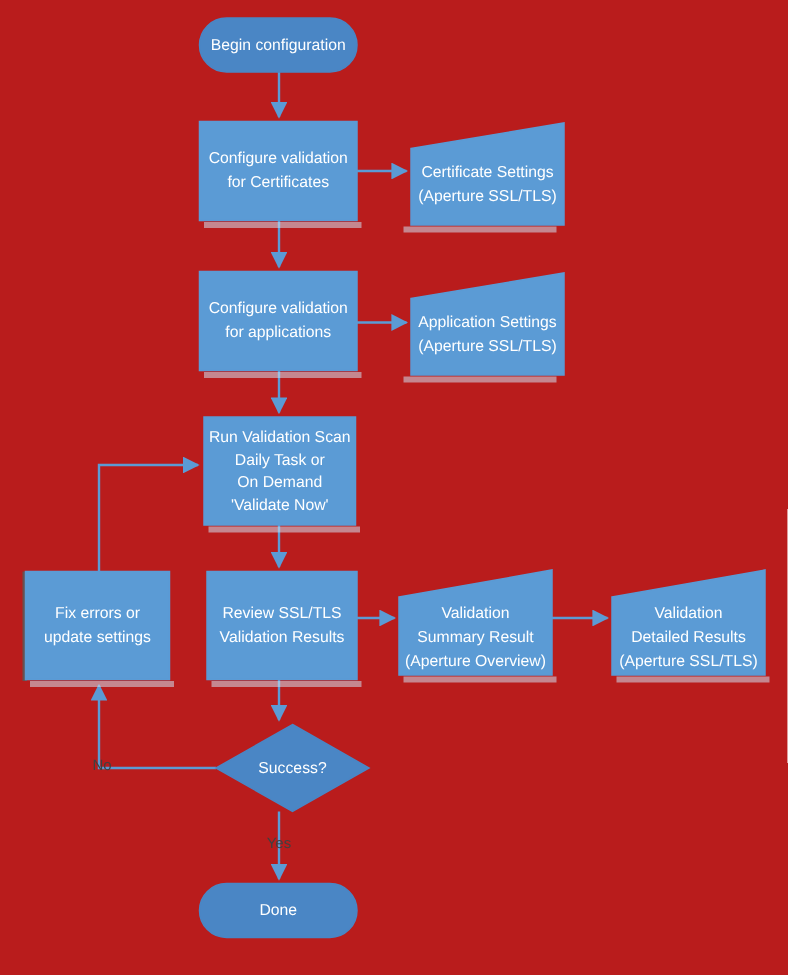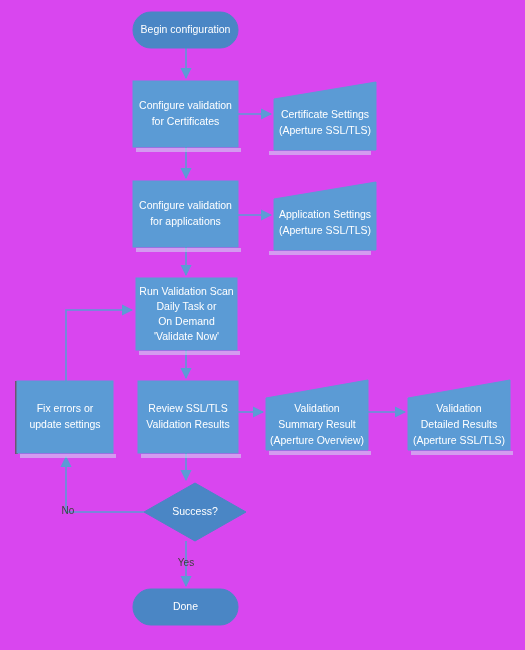--- a/index.html
+++ b/index.html
@@ -10,21 +10,21 @@
   body {
     width: 525px;
     height: 650px;
     font-family: "Liberation Sans", sans-serif;
     overflow: hidden;
   }
   #flowchart-root {
     position: relative;
     width: 525px;
     height: 650px;
-    background: #d946ef;
+    background: #b91c1c;
   }
   svg#diagram {
     display: block;
     width: 525px;
     height: 650px;
   }
   .node-label {
     fill: #ffffff;
     font-family: "Liberation Sans", sans-serif;
     font-size: 10.5px;

